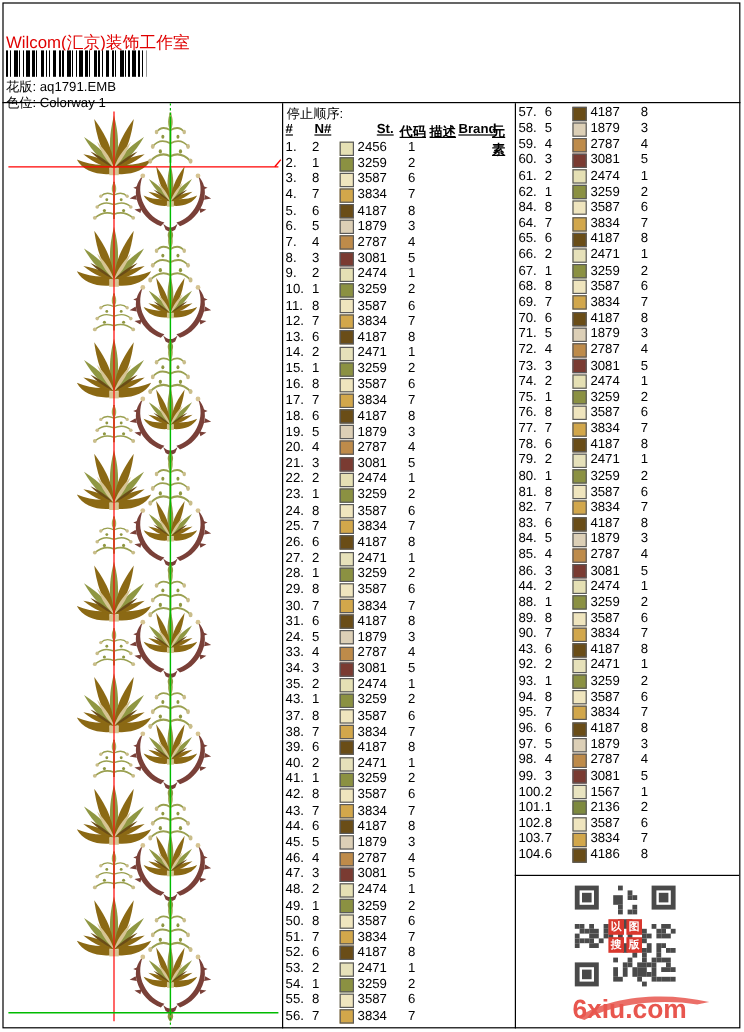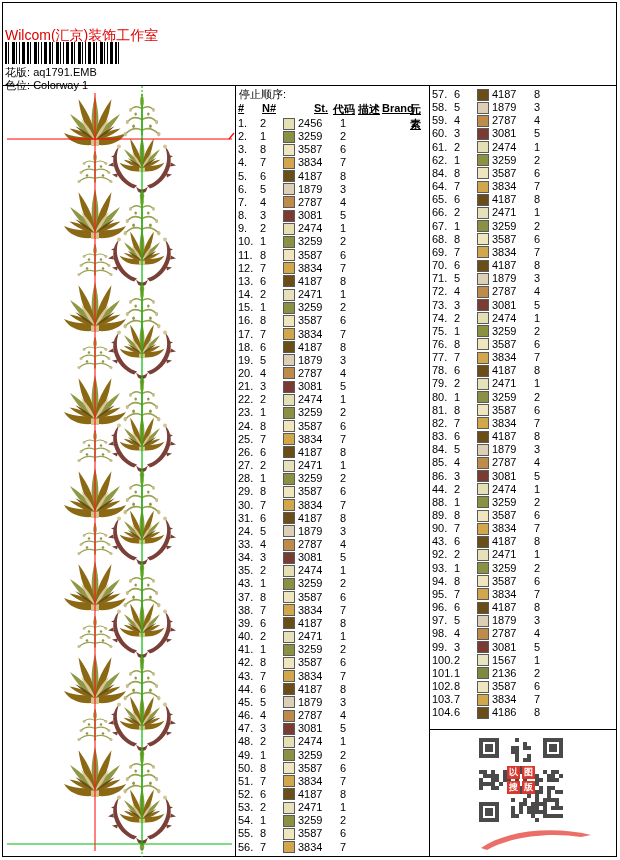--- a/index.html
+++ b/index.html
@@ -1038,13 +1038,14 @@
       <b>以</b>
       <b>图</b>
       <b>搜</b>
       <b>版</b>
     </div>
 </div>
 <div class="sitelogo">
   <svg class="swoosh" width="120" height="34" viewBox="0 0 120 34" xmlns="http://www.w3.org/2000/svg">
     <path d="M4,26 C30,8 76,4 114,13 L104,15 C74,10 34,14 10,28 Z" fill="#E8564E" opacity="0.85"></path>
   </svg>
+  <div class="sitetext">6xiu.com</div>
 </div>
 
 </body></html>

